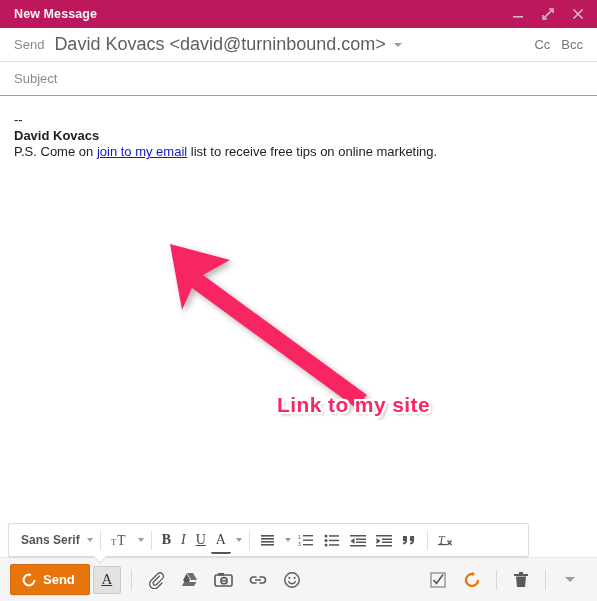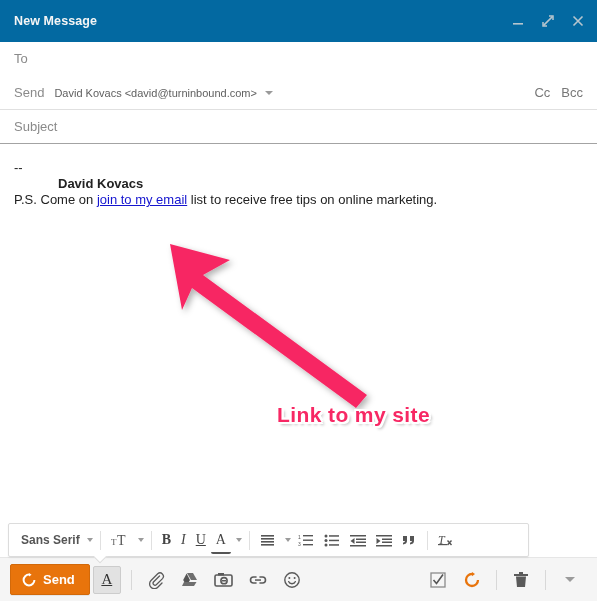--- a/index.html
+++ b/index.html
@@ -22,22 +22,22 @@
     left: 0; top: 0;
     width: 597px;
     height: 601px;
     background: #fff;
     display: flex;
     flex-direction: column;
   }
 
   
   .titlebar {
-    height: 42px;
-    background: #0369a1;
+    height: 28px;
+    background: #be185d;
     color: #fff;
     display: flex;
     align-items: center;
     justify-content: space-between;
     padding: 0 12px 0 14px;
     box-sizing: border-box;
     flex: 0 0 auto;
   }
   .titlebar-title {
     font-size: 12.5px;
@@ -80,21 +80,21 @@
   .row-subject {
     height: 34px;
     border-bottom: 1px solid #a3a3a3;
   }
   .field-label {
     font-size: 13px;
     color: #8a8a8a;
     margin-right: 10px;
   }
   .field-value {
-    font-size: 11px;
+    font-size: 18px;
     color: #5f5f5f;
   }
   .caret-down {
     display: inline-block;
     margin-left: 8px;
     width: 0; height: 0;
     border-left: 4px solid transparent;
     border-right: 4px solid transparent;
     border-top: 4px solid #9a9a9a;
     vertical-align: middle;
@@ -120,40 +120,40 @@
     box-sizing: border-box;
     overflow: hidden;
     background: #fff;
   }
   .body-text {
     font-size: 13px;
     color: #222;
     line-height: 16px;
   }
   .sig-dashes { letter-spacing: 0px; }
-  .sig-name { font-weight: bold; margin-left: 44px; }
+  .sig-name { font-weight: bold; }
   .body-link {
     color: #1414cf;
     text-decoration: underline;
     cursor: pointer;
   }
 
   
   .annotation-arrow {
     position: absolute;
     left: 160px;
     top: 232px;
     width: 235px;
     height: 180px;
     pointer-events: none;
   }
   .annotation-label {
     position: absolute;
     left: 277px;
-    top: 403px;
+    top: 393px;
     font-size: 21px;
     font-weight: bold;
     color: #F72864;
     letter-spacing: .4px;
     text-shadow:
       -2px -2px 0 #fff,  2px -2px 0 #fff,
       -2px  2px 0 #fff,  2px  2px 0 #fff,
       -2px  0   0 #fff,  2px  0   0 #fff,
        0   -2px 0 #fff,  0    2px 0 #fff,
        3px 3px 3px rgba(0,0,0,.28);
@@ -314,24 +314,20 @@
         </svg>
       </span>
       <span class="win-btn">
         <svg width="14" height="14" viewBox="0 0 14 14">
           <path d="M2.5 2.5 L11.5 11.5 M11.5 2.5 L2.5 11.5" stroke="#d6d6d6" stroke-width="1.6"></path>
         </svg>
       </span>
     </div>
   </div>
 
-  <div class="field-row row-to">
-    <span class="field-label">To</span>
-    <span class="field-value"></span>
-  </div>
 
   <div class="field-row row-from">
     <span class="field-label">Send</span>
     <span class="field-value">David Kovacs &lt;david@turninbound.com&gt;</span>
     <span class="caret-down"></span>
     <span class="ccbcc">
       <span>Cc</span>
       <span>Bcc</span>
     </span>
   </div>

